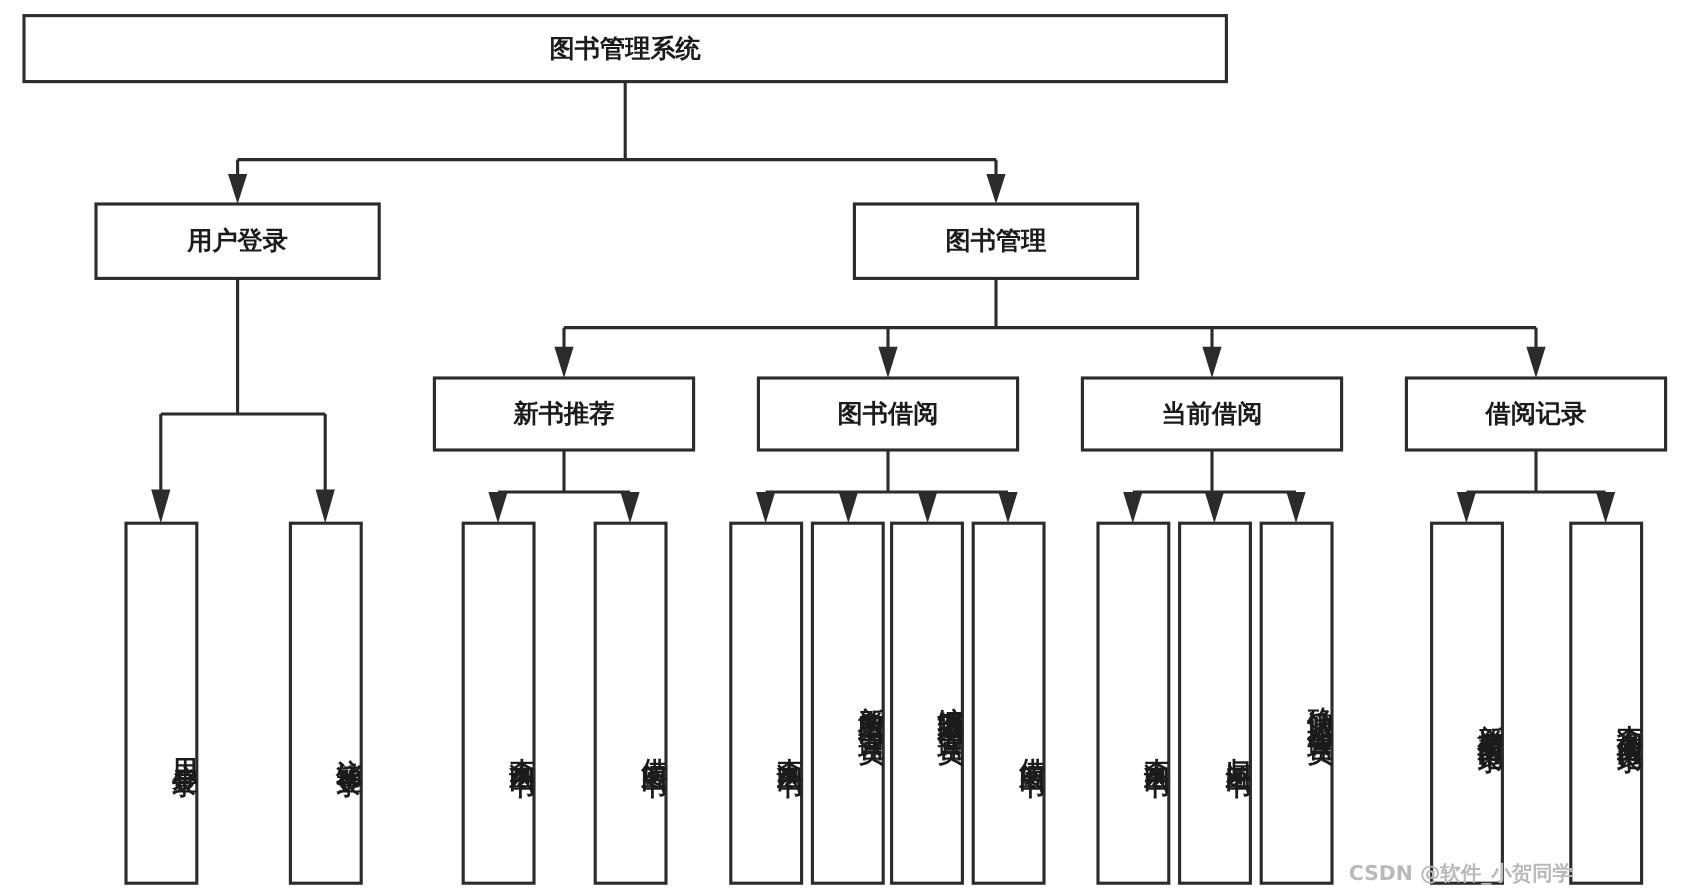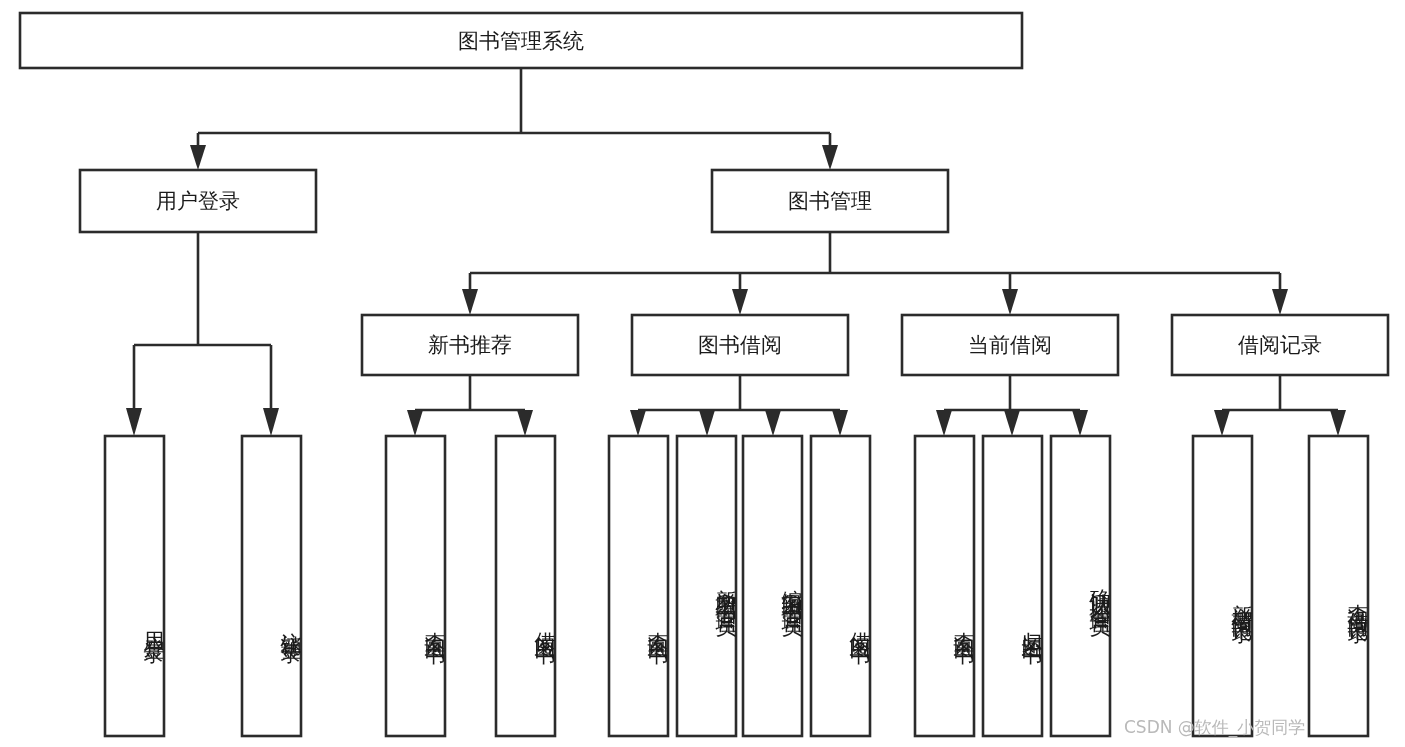--- a/index.html
+++ b/index.html
@@ -12,20 +12,21 @@
     height: 747px;
     font-family: "DejaVu Sans", "Liberation Sans", sans-serif;
     overflow: hidden;
     position: relative;
   }
   #diagram-root {
     position: relative;
     width: 1405px;
     height: 620px;
     background: #ffffff;
+    font-weight: bold;
   }
   svg#flow {
     position: absolute;
     left: 0;
     top: 0;
     width: 1405px;
     height: 747px;
     display: block;
   }
   .node-rect {

